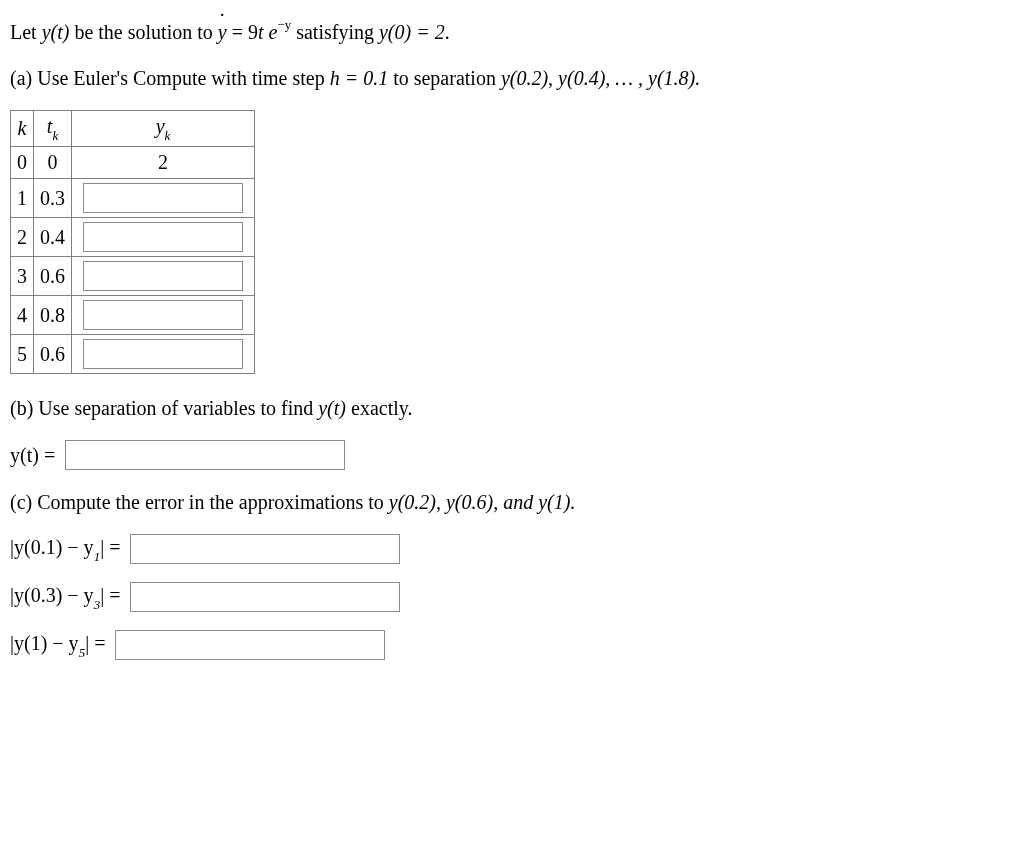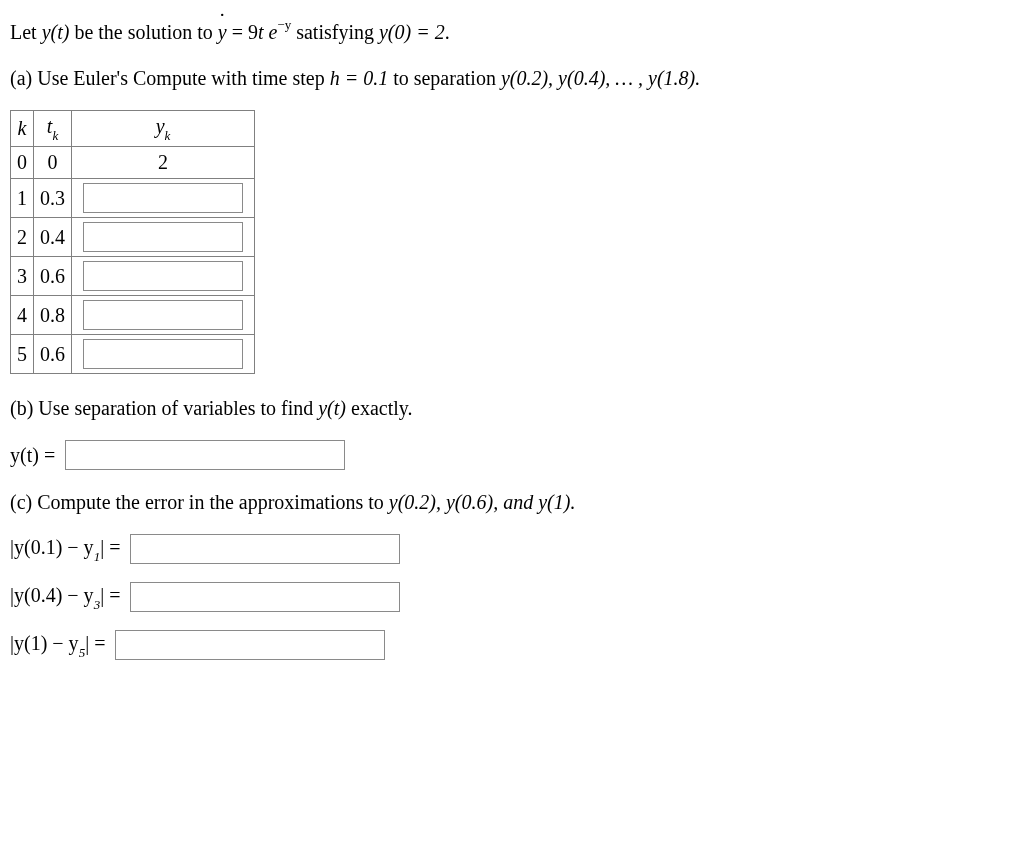--- a/index.html
+++ b/index.html
@@ -178,21 +178,21 @@
 
 <div class="inline-row">
   <span class="tex fn eqlabel">
     <span class="abs"><span>y(0.1) − y</span><span class="sub">1</span></span><span class="op"> = </span>
   </span>
   <input class="answer w-err" type="text" value="" style="">
 </div>
 
 <div class="inline-row">
   <span class="tex fn eqlabel">
-    <span class="abs"><span>y(0.4) − y</span><span class="sub">3</span></span><span class="op"> = </span>
+    <span class="abs"><span>y(0.3) − y</span><span class="sub">3</span></span><span class="op"> = </span>
   </span>
   <input class="answer w-err" type="text" value="" style="">
 </div>
 
 <div class="inline-row">
   <span class="tex fn eqlabel">
     <span class="abs"><span>y(1) − y</span><span class="sub">5</span></span><span class="op"> = </span>
   </span>
   <input class="answer w-err" type="text" value="" style="">
 </div>

